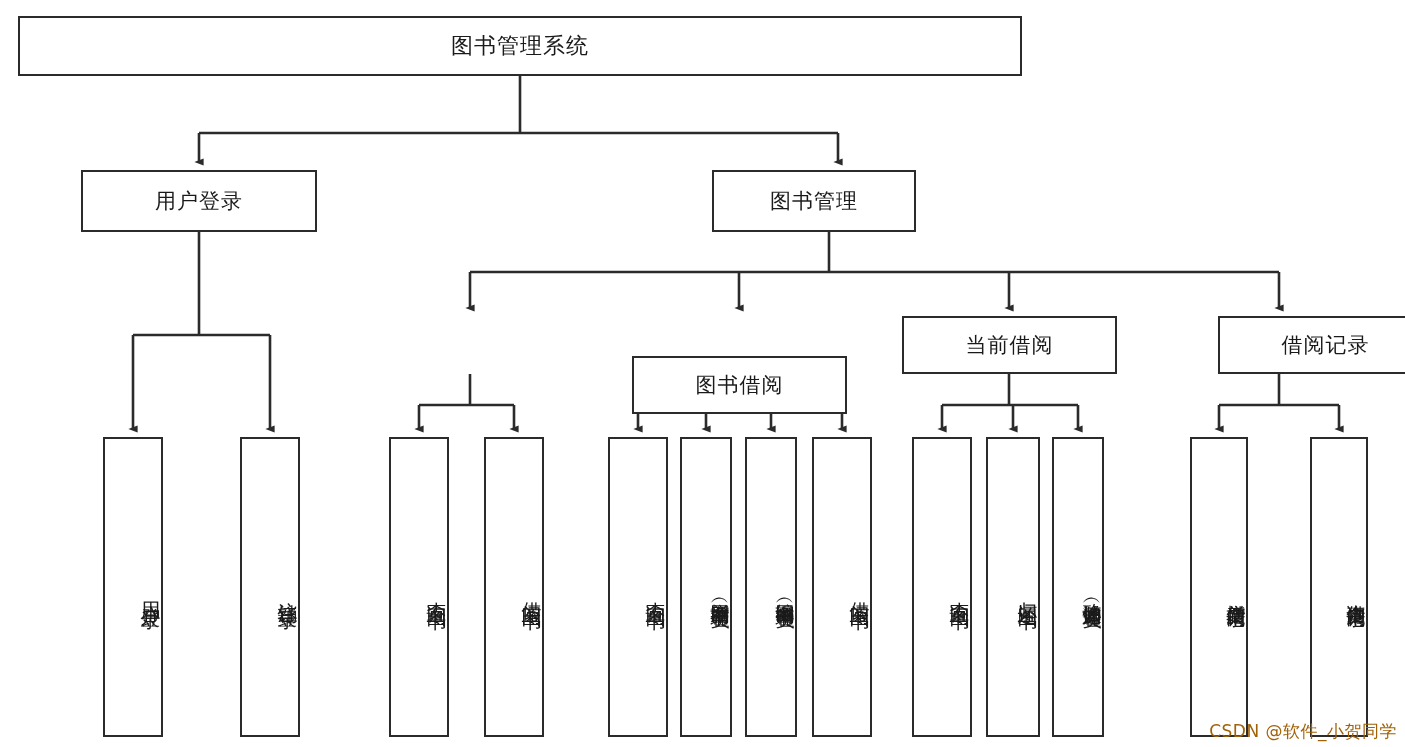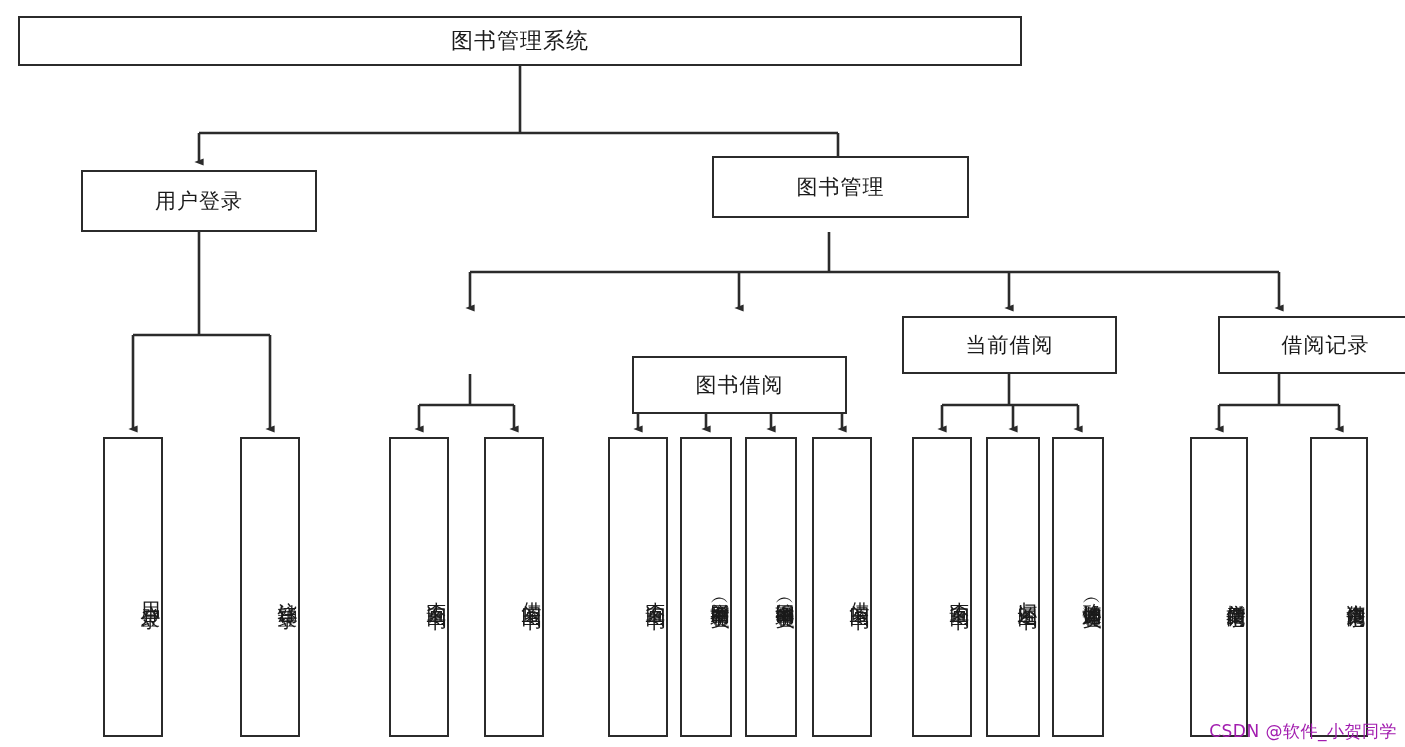--- a/index.html
+++ b/index.html
@@ -60,21 +60,21 @@
     letter-spacing: 1px;
   }
   #root-node {
     font-size: 22px;
   }
   #watermark {
     position: absolute;
     right: 8px;
     bottom: 4px;
     font-size: 17px;
-    color: #a21caf;
+    color: #a16207;
     letter-spacing: 0.5px;
     white-space: nowrap;
   }
 </style>
 </head>
 <body>
 
 <div id="canvas">
 
   <svg id="wires" viewBox="0 0 1405 747" xmlns="http://www.w3.org/2000/svg">
@@ -121,29 +121,29 @@
       <path d="M1013,405 L1013,429" marker-end="url(#arrow)"></path>
       <path d="M1078,405 L1078,429" marker-end="url(#arrow)"></path>
 
       <path d="M1279,374 L1279,405"></path>
       <path d="M1219,405 L1339,405"></path>
       <path d="M1219,405 L1219,429" marker-end="url(#arrow)"></path>
       <path d="M1339,405 L1339,429" marker-end="url(#arrow)"></path>
     </g>
   </svg>
 
-  <div class="node horiz" id="root-node" style="left:18px; top:16px; width:1004px; height:50px;">
+  <div class="node horiz" id="root-node" style="left:18px; top:16px; width:1004px; height:60px;">
     <span>图书管理系统</span>
   </div>
 
   <div class="node horiz" style="left:81px; top:170px; width:236px; height:62px;">
     <span>用户登录</span>
   </div>
 
-  <div class="node horiz" style="left:712px; top:156px; width:257px; height:62px;">
+  <div class="node horiz" style="left:712px; top:170px; width:204px; height:62px;">
     <span>图书管理</span>
   </div>
 
 
   <div class="node horiz" style="left:632px; top:316px; width:215px; height:58px;margin-top:40px;">
     <span>图书借阅</span>
   </div>
 
   <div class="node horiz" style="left:902px; top:316px; width:215px; height:58px;justify-content:center;">
     <span>当前借阅</span>

